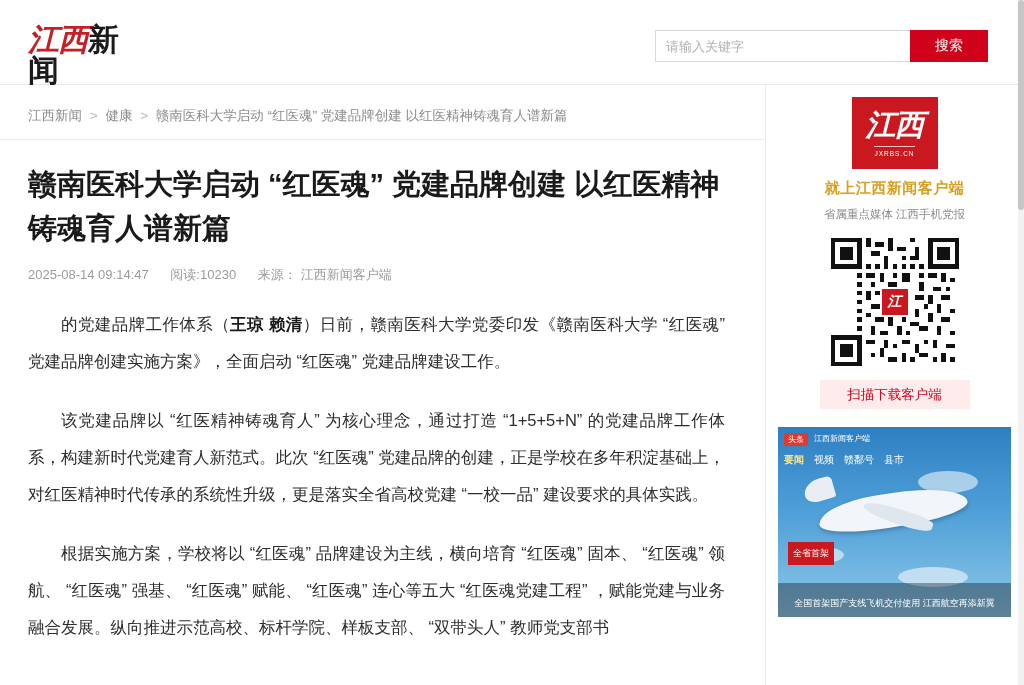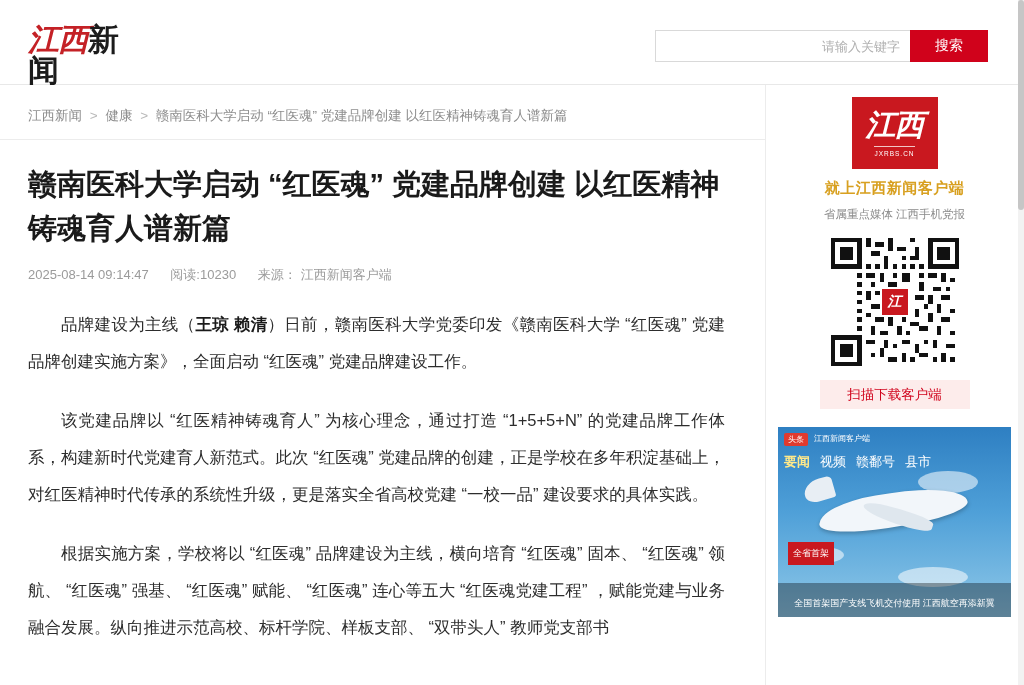--- a/index.html
+++ b/index.html
@@ -59,21 +59,20 @@
     width: 255px;
     height: 32px;
     border: 1px solid #d9d9d9;
     border-right: none;
     padding: 0 10px;
     font-size: 13px;
     color: #333;
     outline: none;
     background: #fff;
     font-family: "Liberation Sans", sans-serif;
-    text-align: right;
   }
   .search-input::placeholder { color: #b0b0b0; }
   .search-btn {
     width: 78px;
     height: 32px;
     background: #d0021b;
     color: #ffffff;
     border: none;
     font-size: 14px;
     cursor: pointer;
@@ -280,21 +279,21 @@
     background: #e03a2f;
     color: #fff;
     font-size: 8px;
     padding: 1px 4px;
     border-radius: 2px;
   }
   .promo-nav {
     position: absolute;
     left: 6px; right: 6px; top: 26px;
     display: flex; gap: 10px;
-    font-size: 13px; color: #ffffff;
+    font-size: 10px; color: #ffffff;
   }
   .promo-nav .on { color: #ffe98a; font-weight: bold; }
   .promo-bottom {
     position: absolute;
     left: 0; right: 0; bottom: 0;
     background: rgba(0,0,0,.35);
     color: #fff;
     font-size: 9px;
     padding: 14px 7px 7px;
     line-height: 13px;
@@ -353,21 +352,21 @@
       <div class="article">
         <h1 class="article-title">赣南医科大学启动 “红医魂” 党建品牌创建 以红医精神铸魂育人谱新篇</h1>
 
         <div class="meta">
           <span>2025-08-14 09:14:47</span>
           <span>阅读:10230</span>
           <span class="src-label">来源：</span><span class="src-name">江西新闻客户端</span>
         </div>
 
         <p class="para">
-          <span>品牌建设为主线（</span><b>王琼 赖清</b><span>）日前，赣南医科大学党委印发《赣南医科大学 “红医魂” 党建品牌创建实施方案》，全面启动 “红医魂” 党建品牌建设工作。</span>
+          <span>的党建品牌工作体系（</span><b>王琼 赖清</b><span>）日前，赣南医科大学党委印发《赣南医科大学 “红医魂” 党建品牌创建实施方案》，全面启动 “红医魂” 党建品牌建设工作。</span>
         </p>
 
         <p class="para">该党建品牌以 “红医精神铸魂育人” 为核心理念，通过打造 “1+5+5+N” 的党建品牌工作体系，构建新时代党建育人新范式。此次 “红医魂” 党建品牌的创建，正是学校在多年积淀基础上，对红医精神时代传承的系统性升级，更是落实全省高校党建 “一校一品” 建设要求的具体实践。</p>
 
         <p class="para">根据实施方案，学校将以 “红医魂” 品牌建设为主线，横向培育 “红医魂” 固本、 “红医魂” 领航、 “红医魂” 强基、 “红医魂” 赋能、 “红医魂” 连心等五大 “红医魂党建工程” ，赋能党建与业务融合发展。纵向推进示范高校、标杆学院、样板支部、 “双带头人” 教师党支部书</p>
       </div>
     </div>
 
     <div class="side-col">
       <div class="side-inner">

